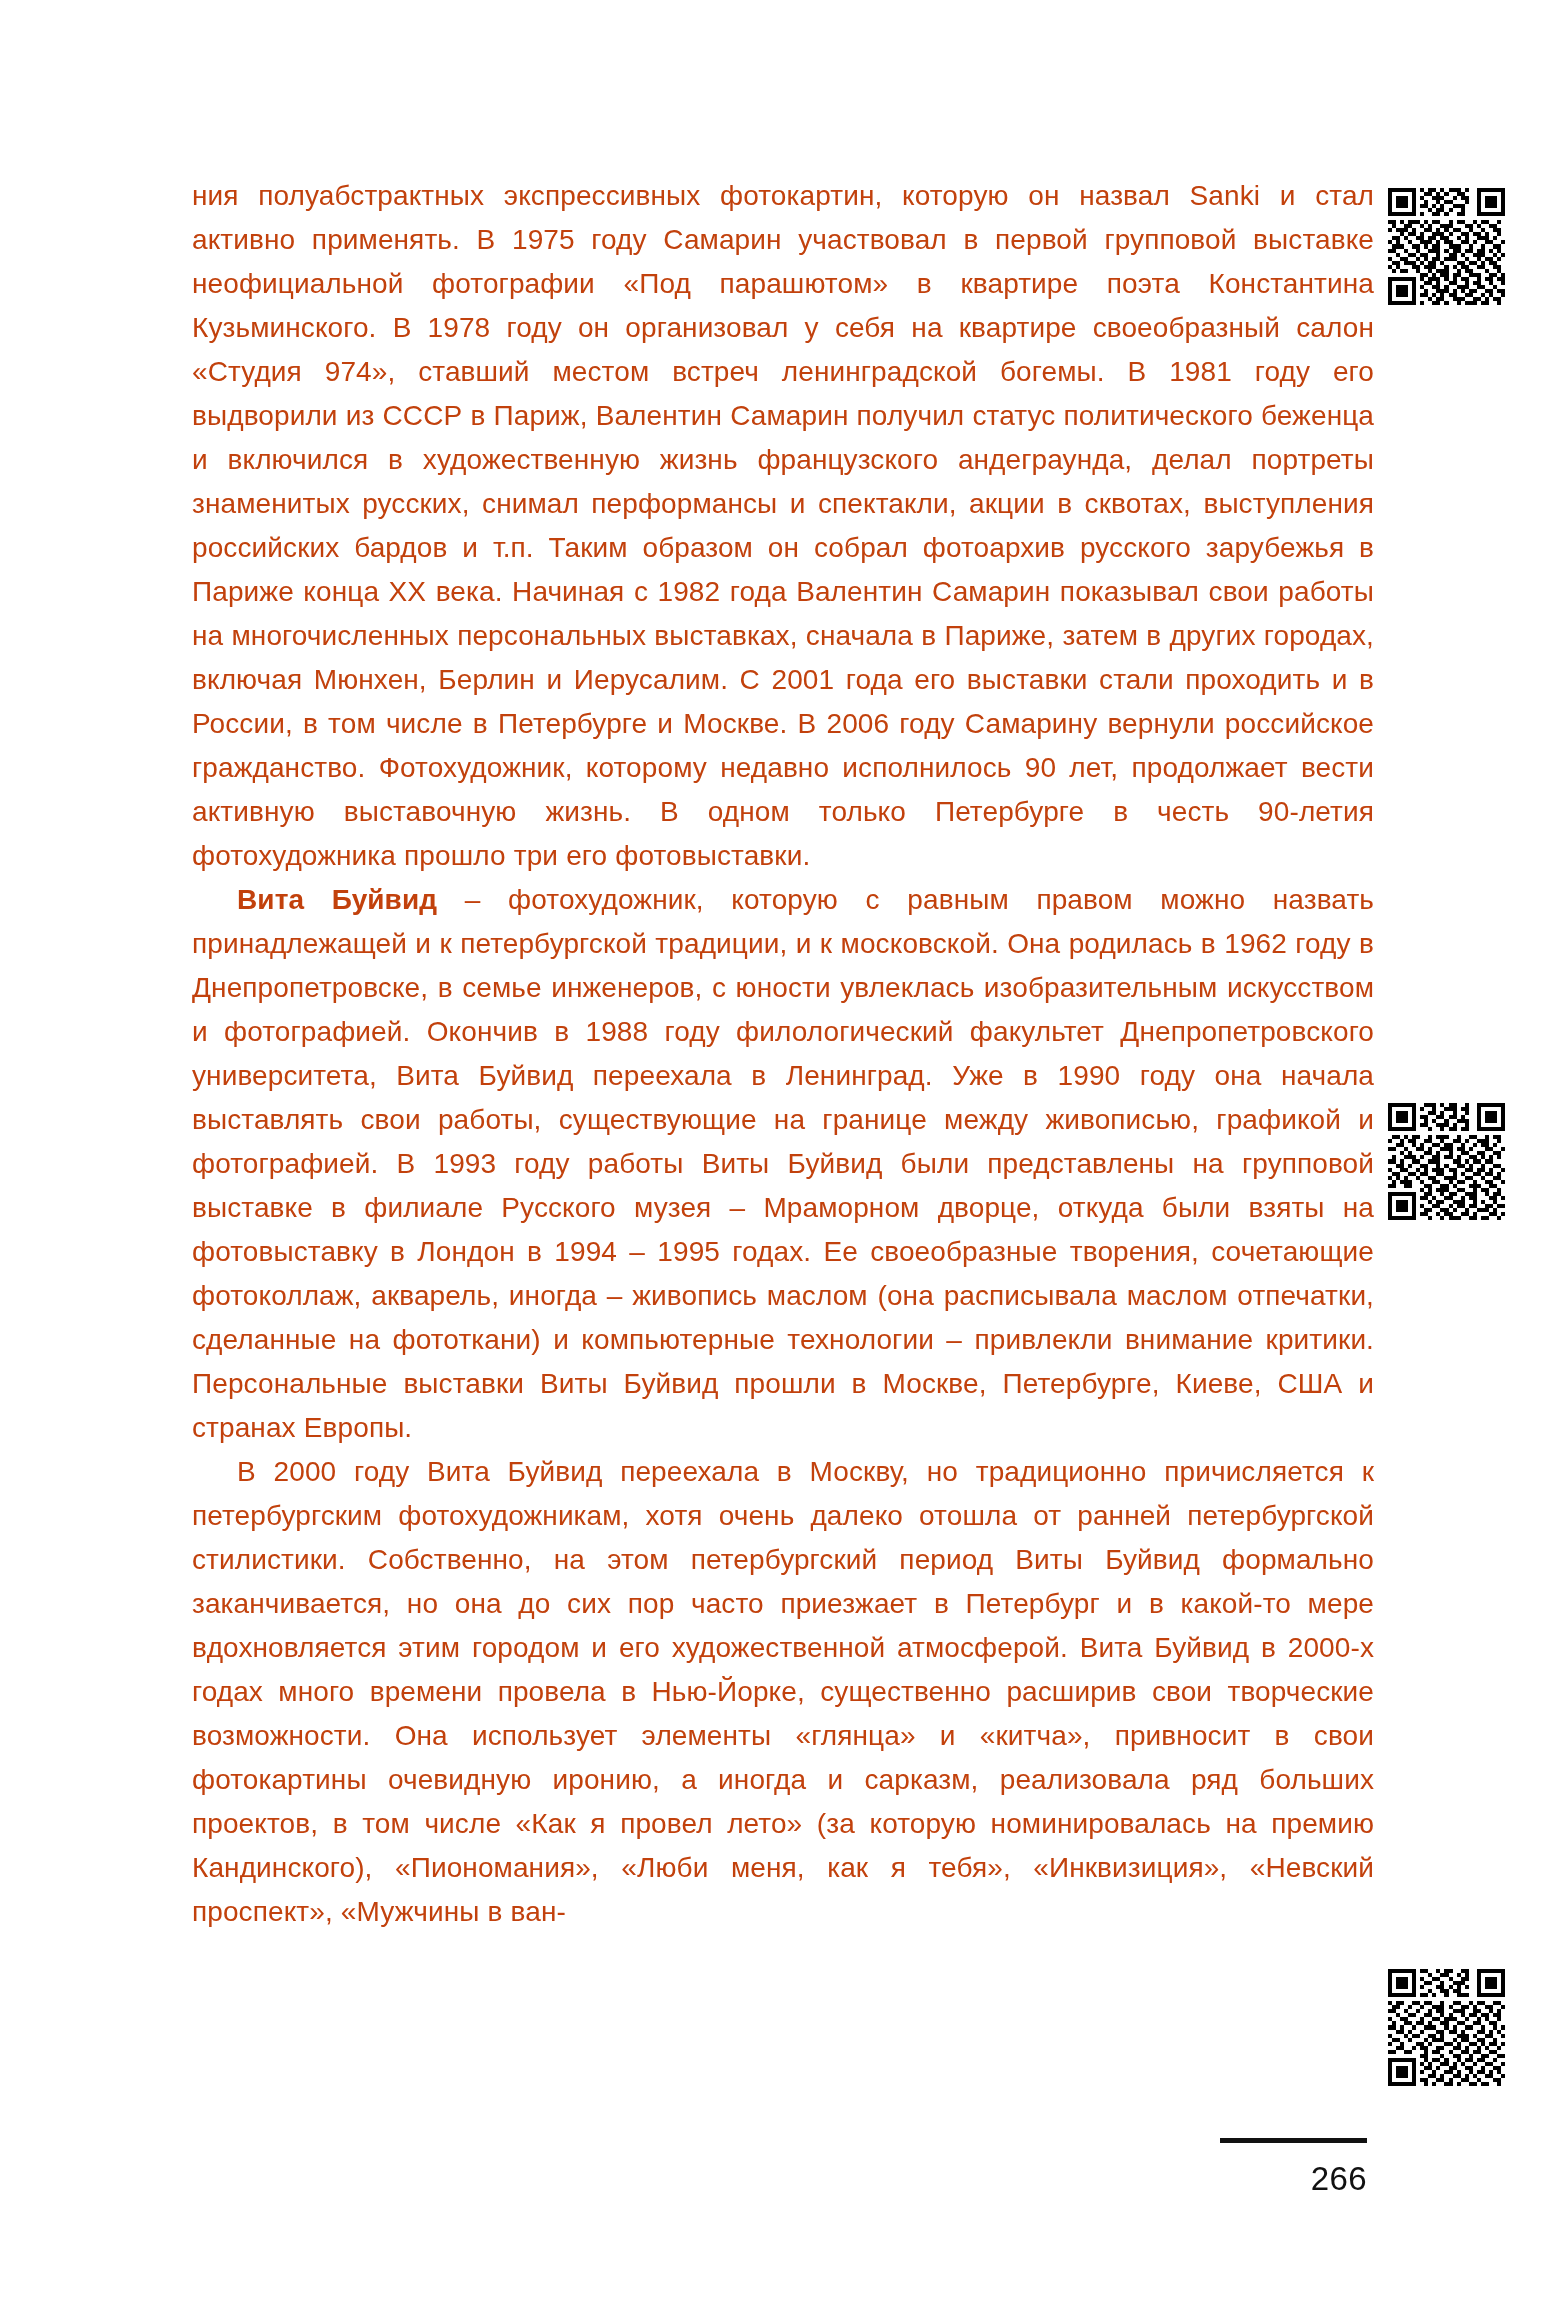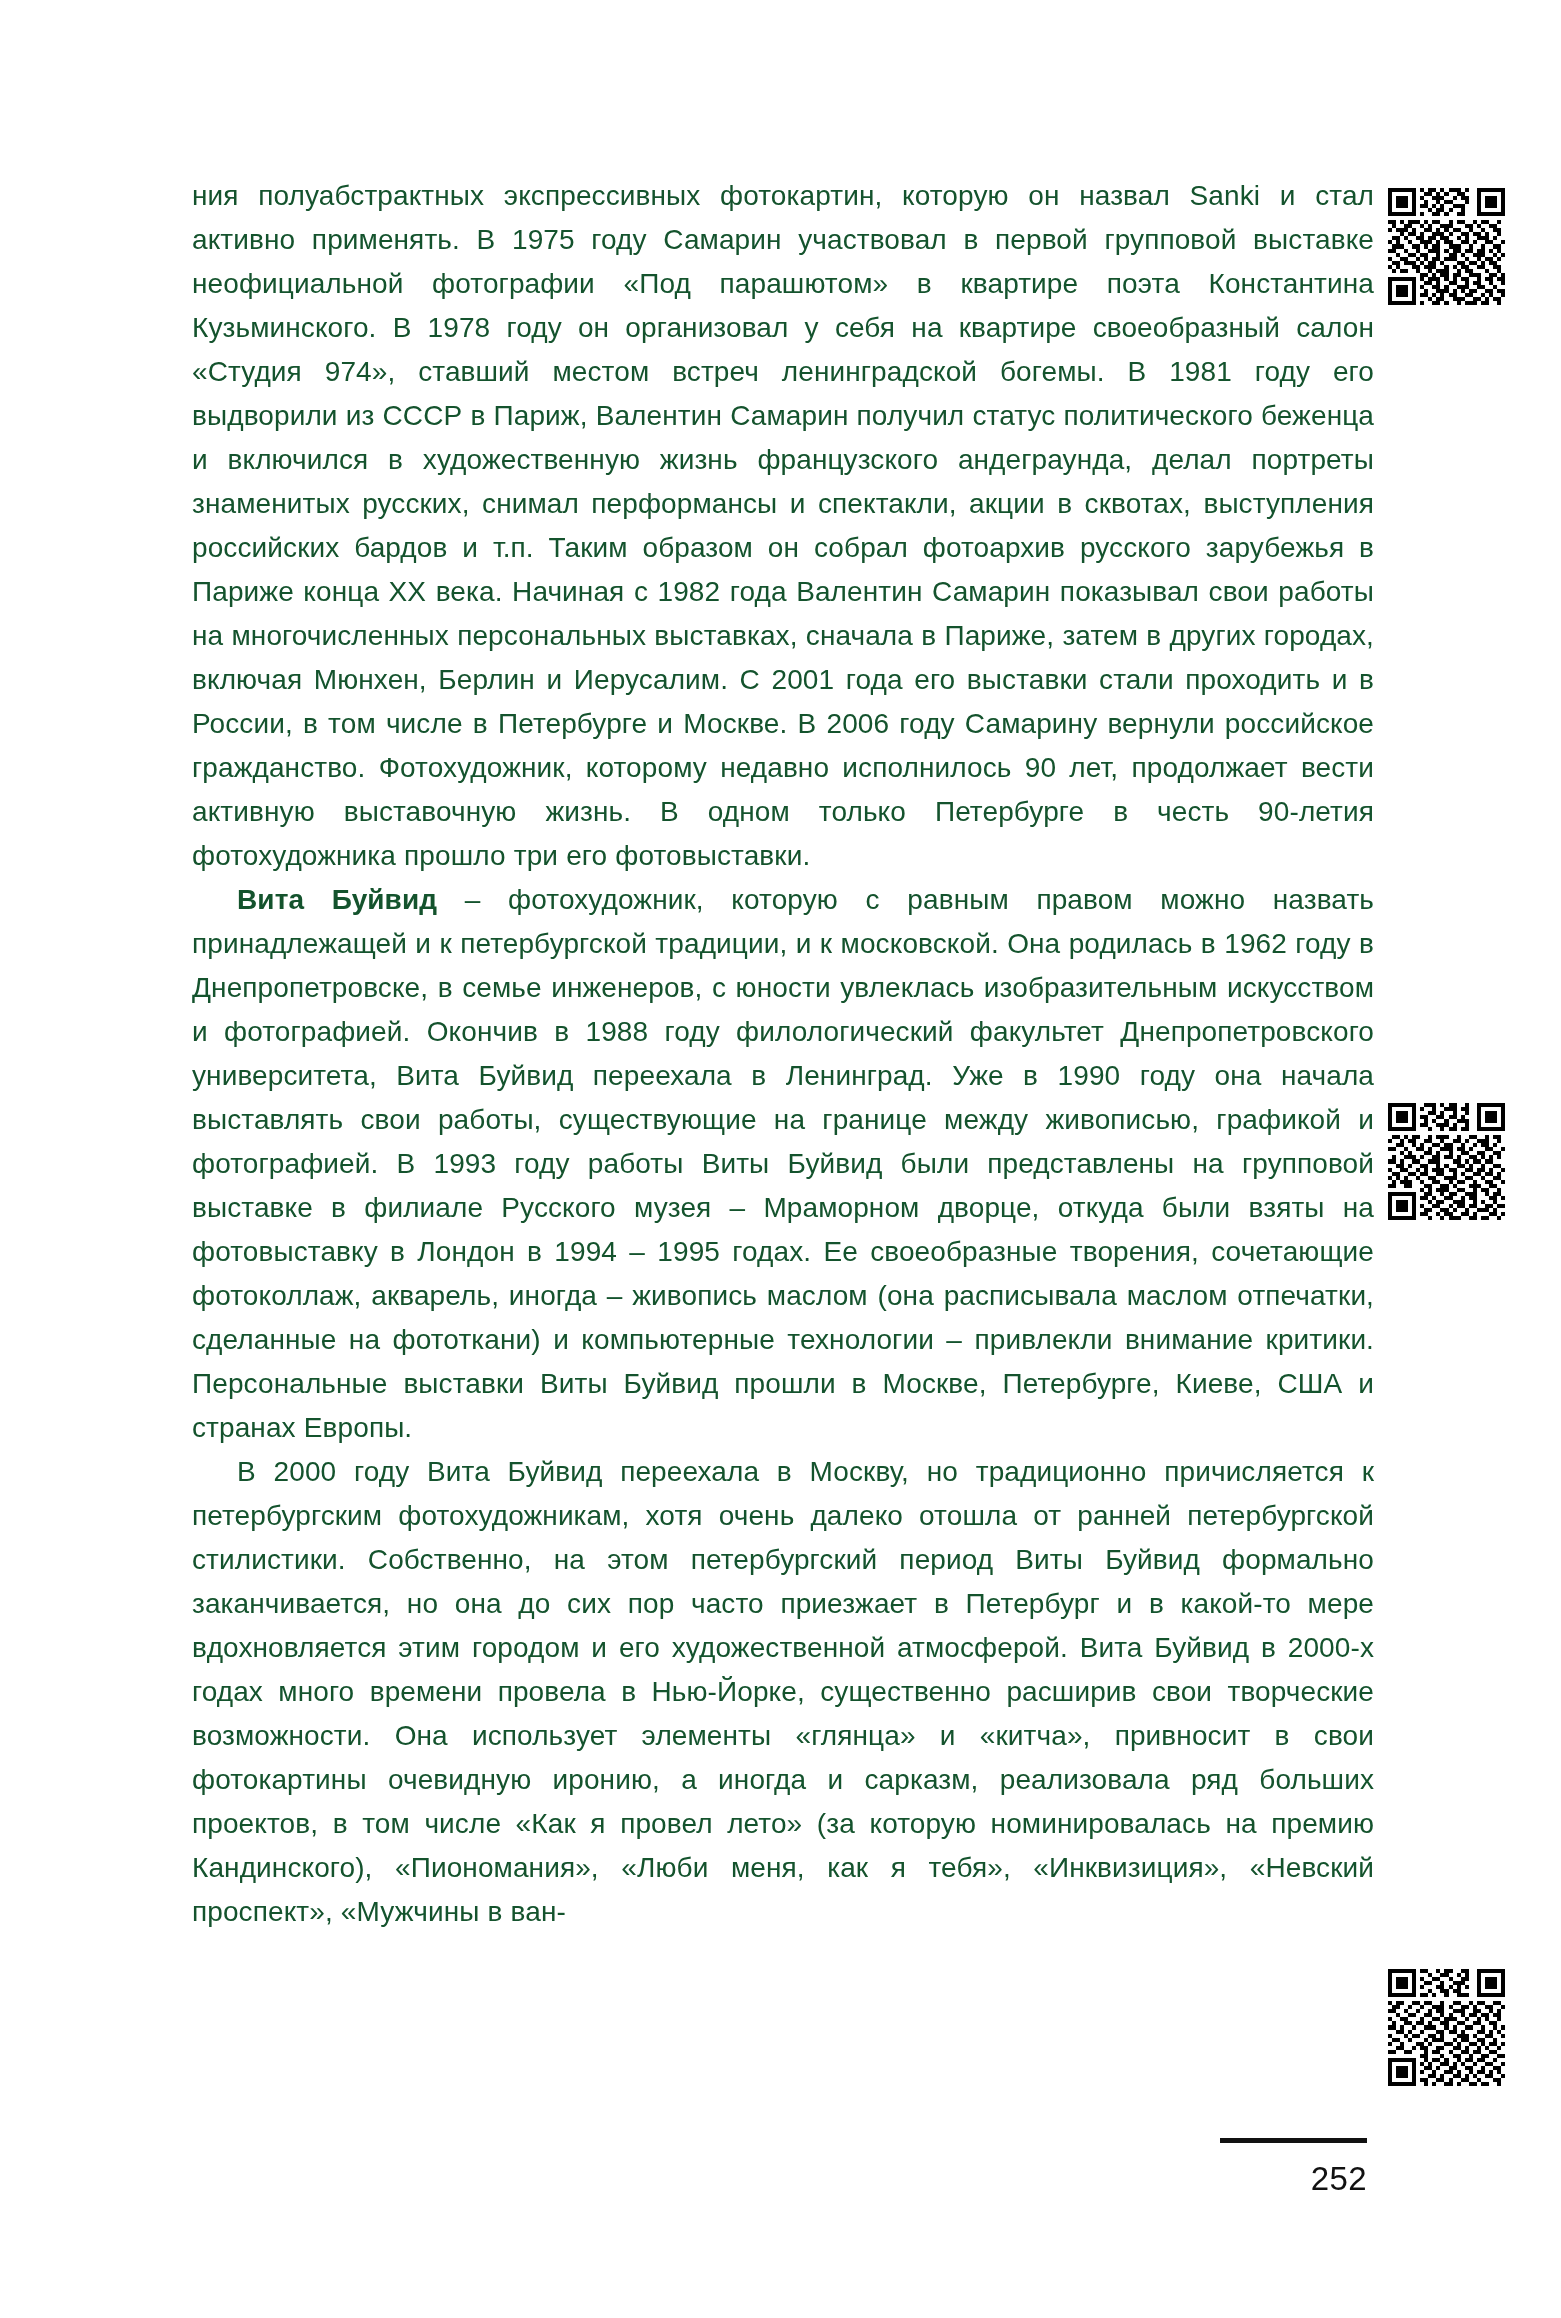--- a/index.html
+++ b/index.html
@@ -31,21 +31,21 @@
   }
 
   .para {
     margin: 0;
     font-size: 28px;
     line-height: 44px;
     text-align: justify;
     text-justify: inter-word;
     letter-spacing: 0.1px;
     word-spacing: 0.2px;
-    color: #14532d;
+    color: #c2410c;
     hyphens: manual;
   }
   .para.indent { text-indent: 45px; }
   .para + .para { margin-top: 0; }
   .para.gap-before { }
 
   .lead-name { font-weight: bold; }
 
   
   .qr {
@@ -758,16 +758,16 @@
           <rect x="14" y="28" width="2" height="1"></rect>
           <rect x="17" y="28" width="1" height="1"></rect>
           <rect x="20" y="28" width="2" height="1"></rect>
           <rect x="23" y="28" width="2" height="1"></rect>
           <rect x="27" y="28" width="1" height="1"></rect>
       </g>
     </svg>
   </div>
 
   <div class="footer-rule"></div>
-  <div class="page-number">252</div>
+  <div class="page-number">266</div>
 
 </div>
 
 
 </body></html>

